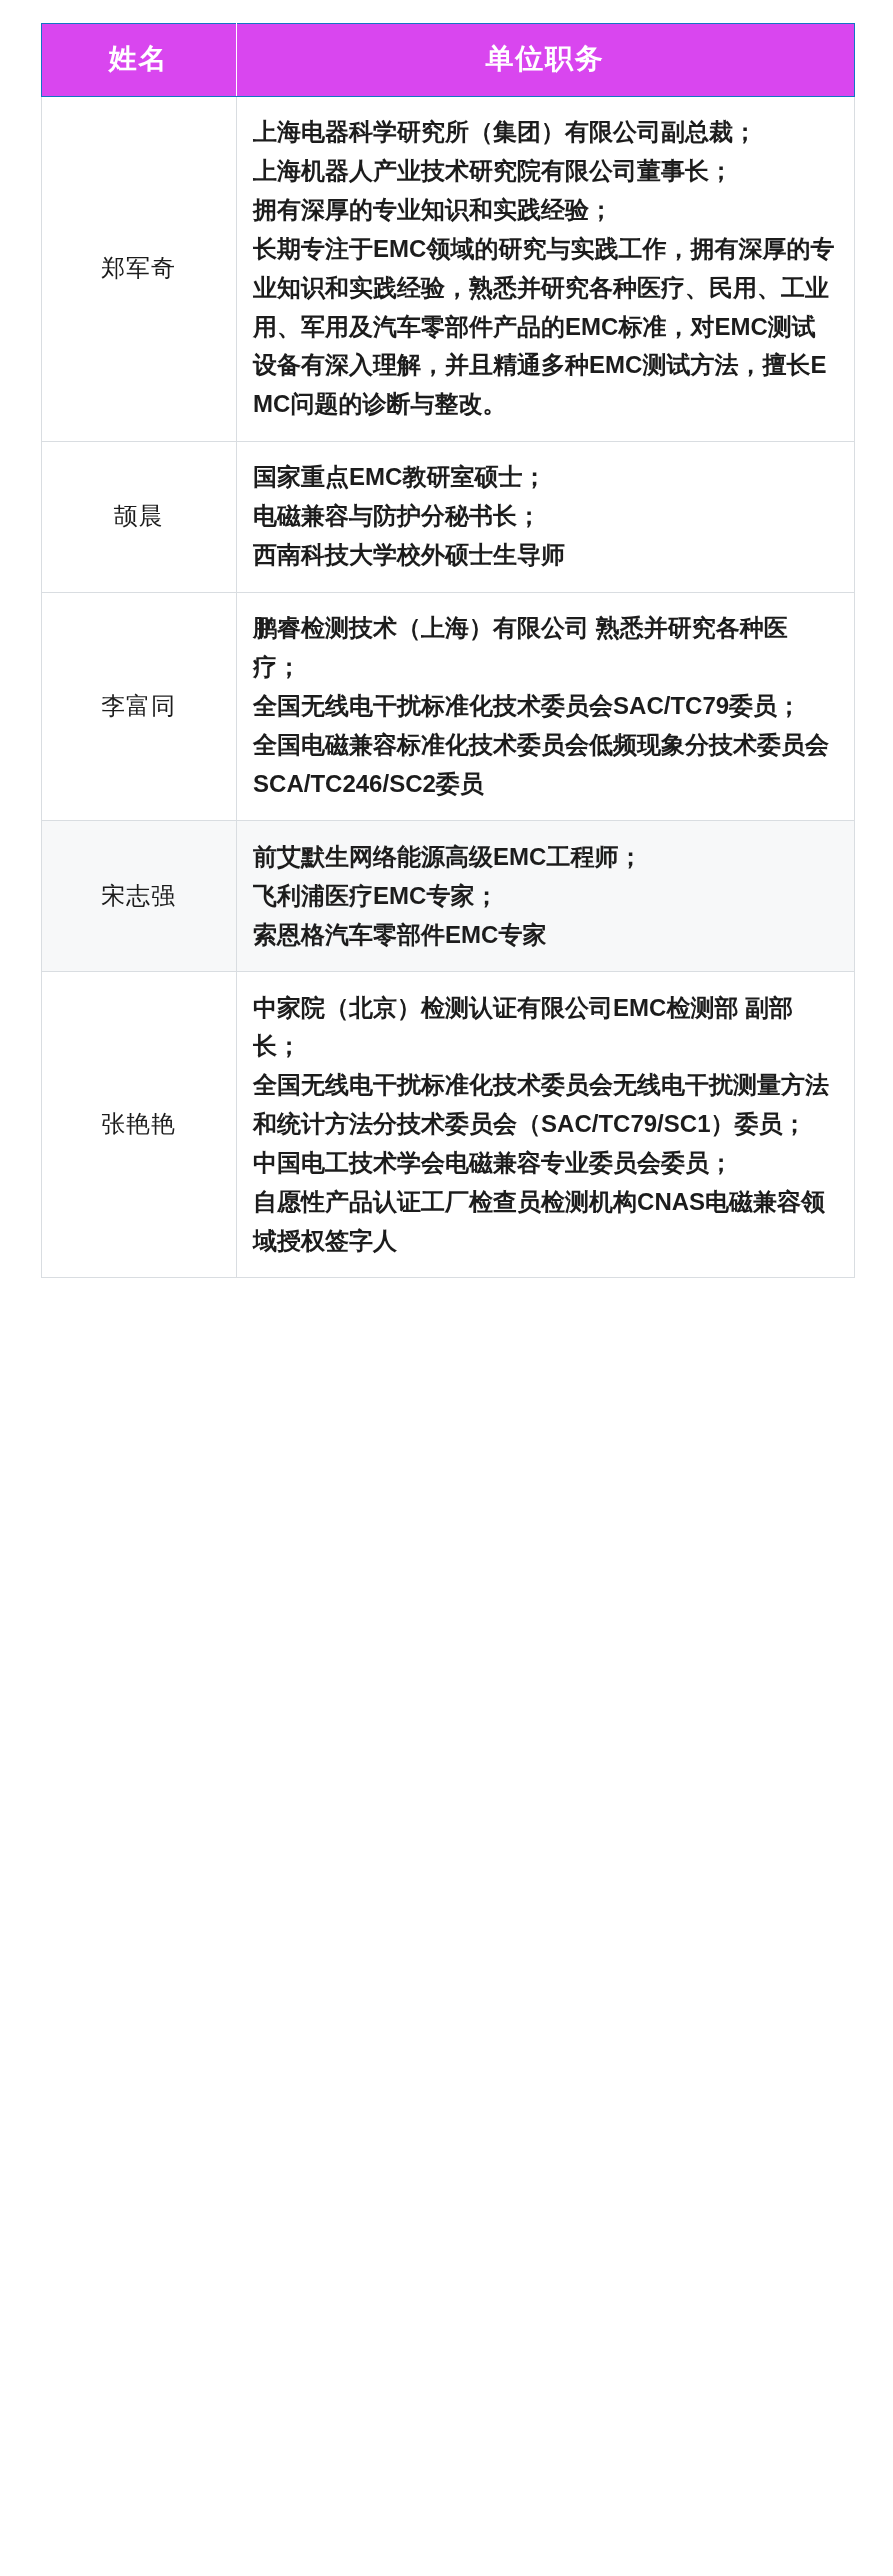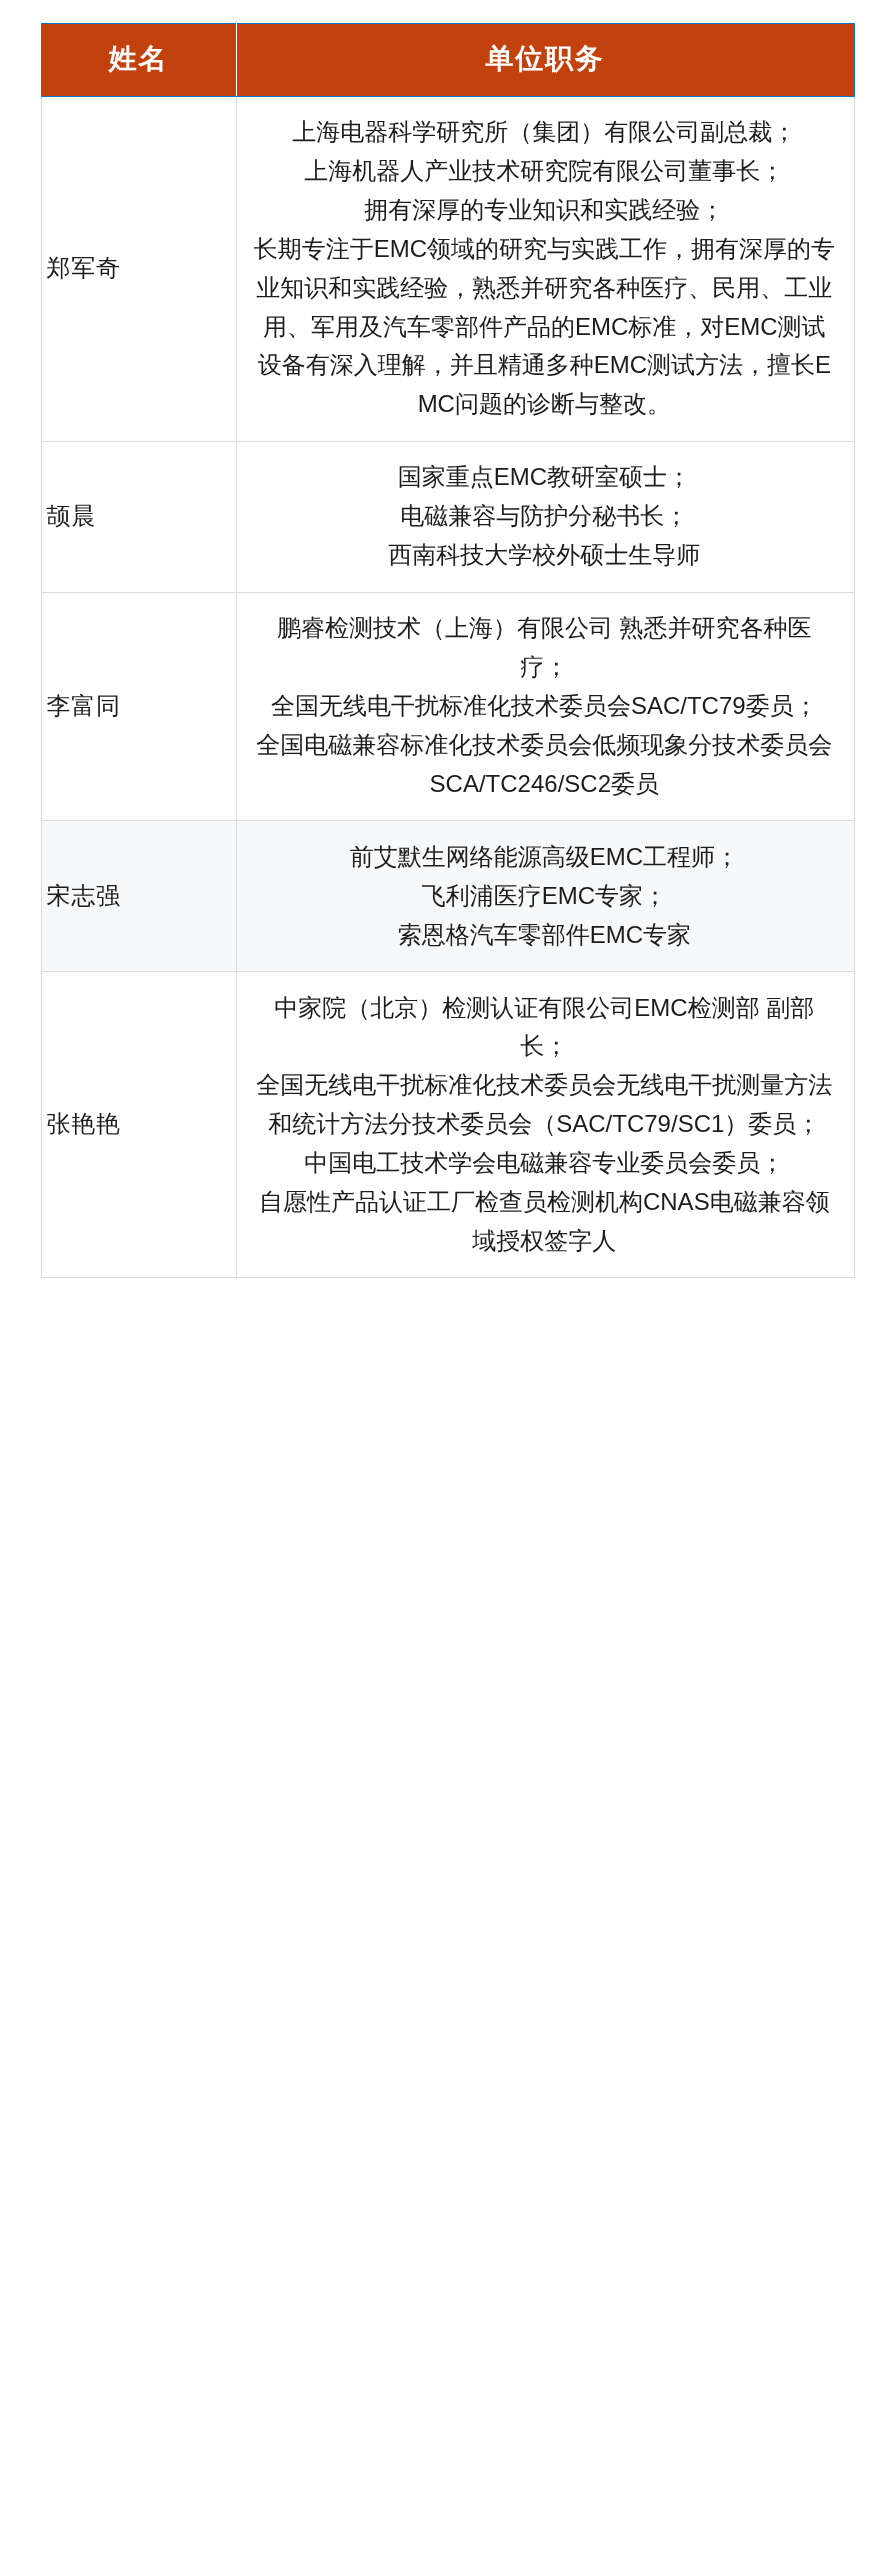--- a/index.html
+++ b/index.html
@@ -24,49 +24,50 @@
   }
   table.speaker-table {
     border-collapse: collapse;
     width: 100%;
     table-layout: fixed;
   }
   table.speaker-table col.col-name { width: 195px; }
   table.speaker-table col.col-title { width: 618px; }
 
   thead th {
-    background: #c2410c;
+    background: #d946ef;
     color: #ffffff;
     font-size: 28px;
     font-weight: bold;
     letter-spacing: 1.7px;
     text-align: center;
     padding: 18px 0 20px 0;
     border: 0.8px solid #1275c4;
     line-height: 1.2;
   }
   thead th.th-name { border-right: 0.8px solid #ffffff; }
 
   tbody td {
     border: 0.8px solid #d9dde1;
     font-size: 24px;
     color: #1c1c1c;
     line-height: 1.62;
     vertical-align: middle;
     background: #ffffff;
   }
   tbody td.name-cell {
-    text-align: left;
+    text-align: center;
     padding: 15px 5px;
     letter-spacing: 0.8px;
     margin-left: 34px;
   }
   tbody td.title-cell {
-    text-align: center;
+    text-align: left;
     padding: 16.6px 18px 16.6px 16.6px;
+    font-weight: bold;
   }
   tbody td.title-cell .line {
     display: block;
     white-space: normal;
     word-break: break-all;
   }
   tbody tr.shaded td {
     background: #f7f8f9;
   }
 </style>

